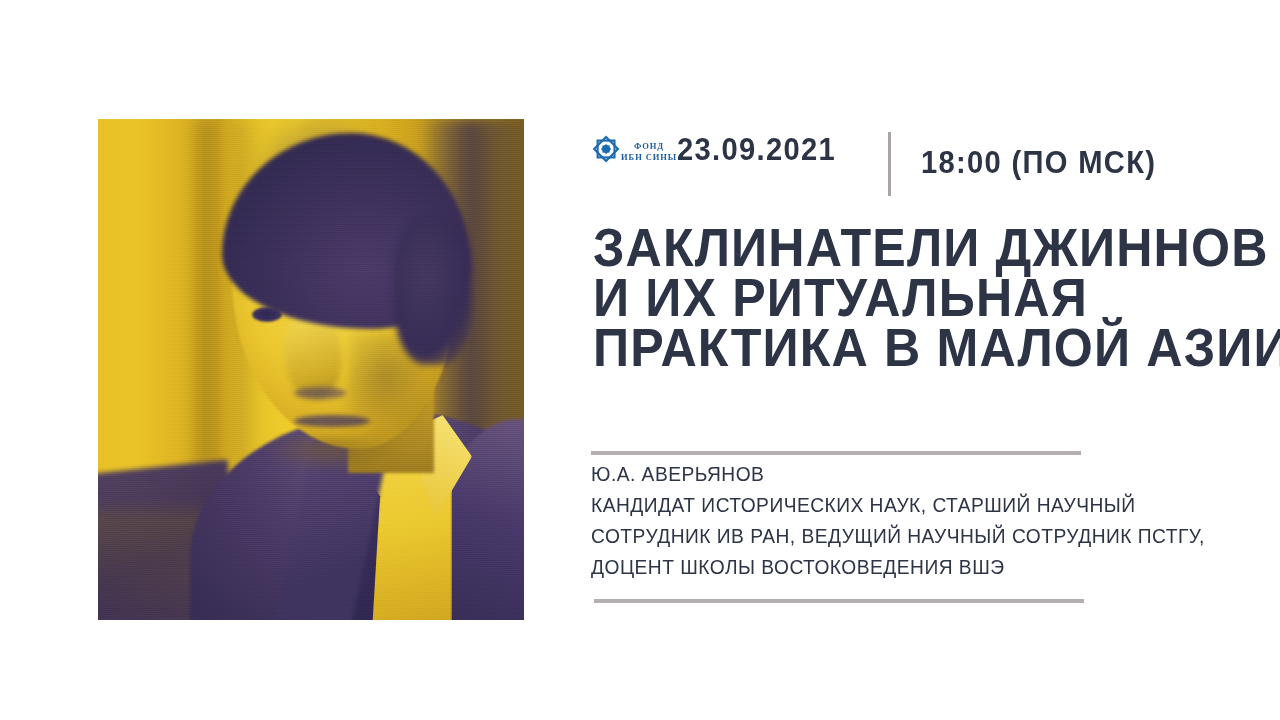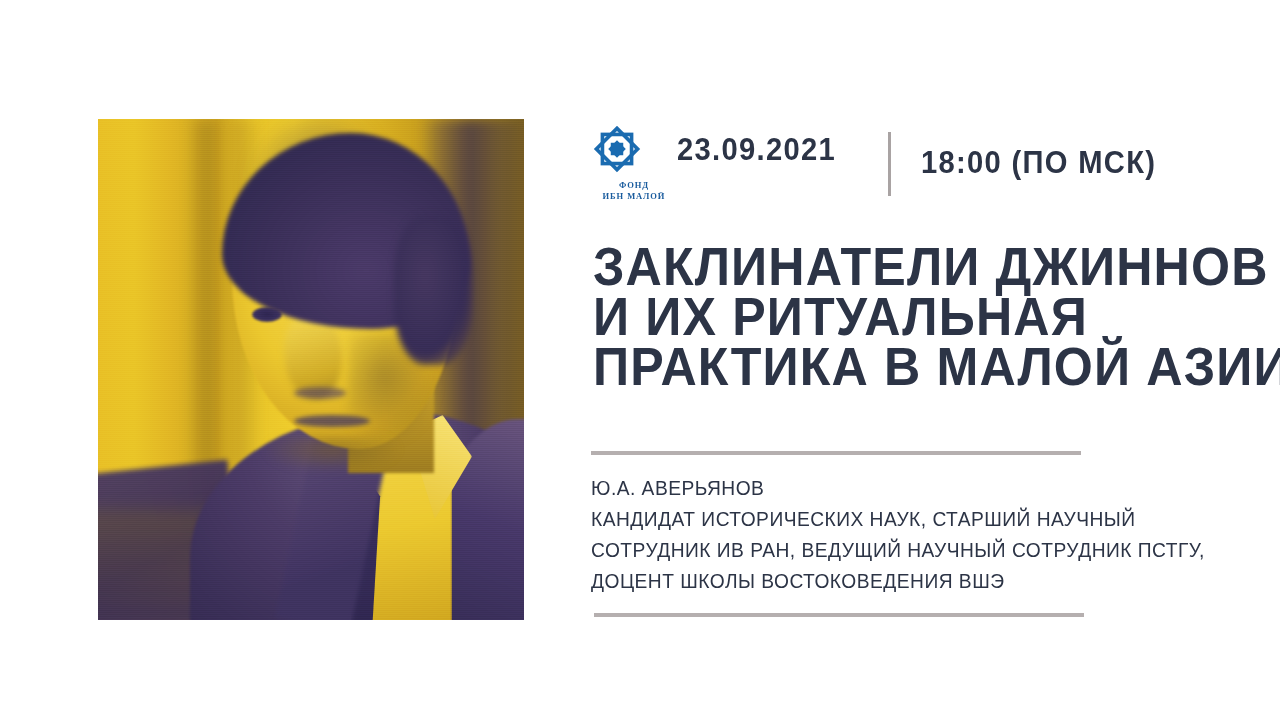--- a/index.html
+++ b/index.html
@@ -317,21 +317,22 @@
     position: absolute;
     left: 0;
     top: 119px;
     display: flex;
     align-items: flex-start;
     height: 90px;
   }
   .logo {
     width: 86px;
     display: flex;
-    flex-direction: column;
+    flex-direction: row;
+    align-items: center;
     padding-top: 4px;
   }
   .logo-mark { width: 52px; height: 52px; display: block; }
   .logo-words {
     margin-top: 5px;
     text-align: center;
     font-family: "Liberation Serif", serif;
     font-weight: bold;
     font-size: 8.5px;
     line-height: 10.5px;
@@ -368,21 +369,20 @@
     align-items: flex-end;
     height: 62px;
   }
 
   
   .headline {
     position: absolute;
     left: 2px;
     top: 222px;
     width: 656px;
-    margin-top: 19px;
   }
   .headline-line {
     font-family: "Liberation Sans Narrow", "Liberation Sans", sans-serif;
     font-weight: bold;
     font-size: 54px;
     line-height: 50px;
     letter-spacing: 1.2px;
     color: #2c3446;
     white-space: nowrap;
     transform: scaleX(0.93);
@@ -396,21 +396,21 @@
     top: 451px;
     width: 492px;
   }
   .rule {
     height: 4px;
     background: #b5afaf;
     width: 490px;
   }
   .rule.bottom { margin-left: 3px; }
   .speaker-lines {
-    padding: 18px 0 16px 0;
+    padding: 4px 0 16px 0;
   }
   .speaker-line {
     font-family: "Liberation Sans Narrow", "Liberation Sans", sans-serif;
     font-weight: normal;
     font-size: 20px;
     line-height: 31px;
     letter-spacing: 0.5px;
     color: #2c3446;
     white-space: nowrap;
     transform: scaleX(0.96);
@@ -466,21 +466,21 @@
             <rect x="22" y="22" width="56" height="56" transform="rotate(45 50 50)"></rect>
           </g>
 
           <g fill="#1a6bb0">
             <rect x="38" y="38" width="24" height="24"></rect>
             <rect x="38" y="38" width="24" height="24" transform="rotate(45 50 50)"></rect>
           </g>
         </svg>
         <div class="logo-words">
           <div>ФОНД</div>
-          <div>ИБН МАЛОЙ</div>
+          <div>ИБН СИНЫ</div>
         </div>
       </div>
 
       <div class="date-block">
         <span class="date-text">23.09.2021</span>
       </div>
 
       <div class="meta-divider"></div>
 
       <div class="time-block">

